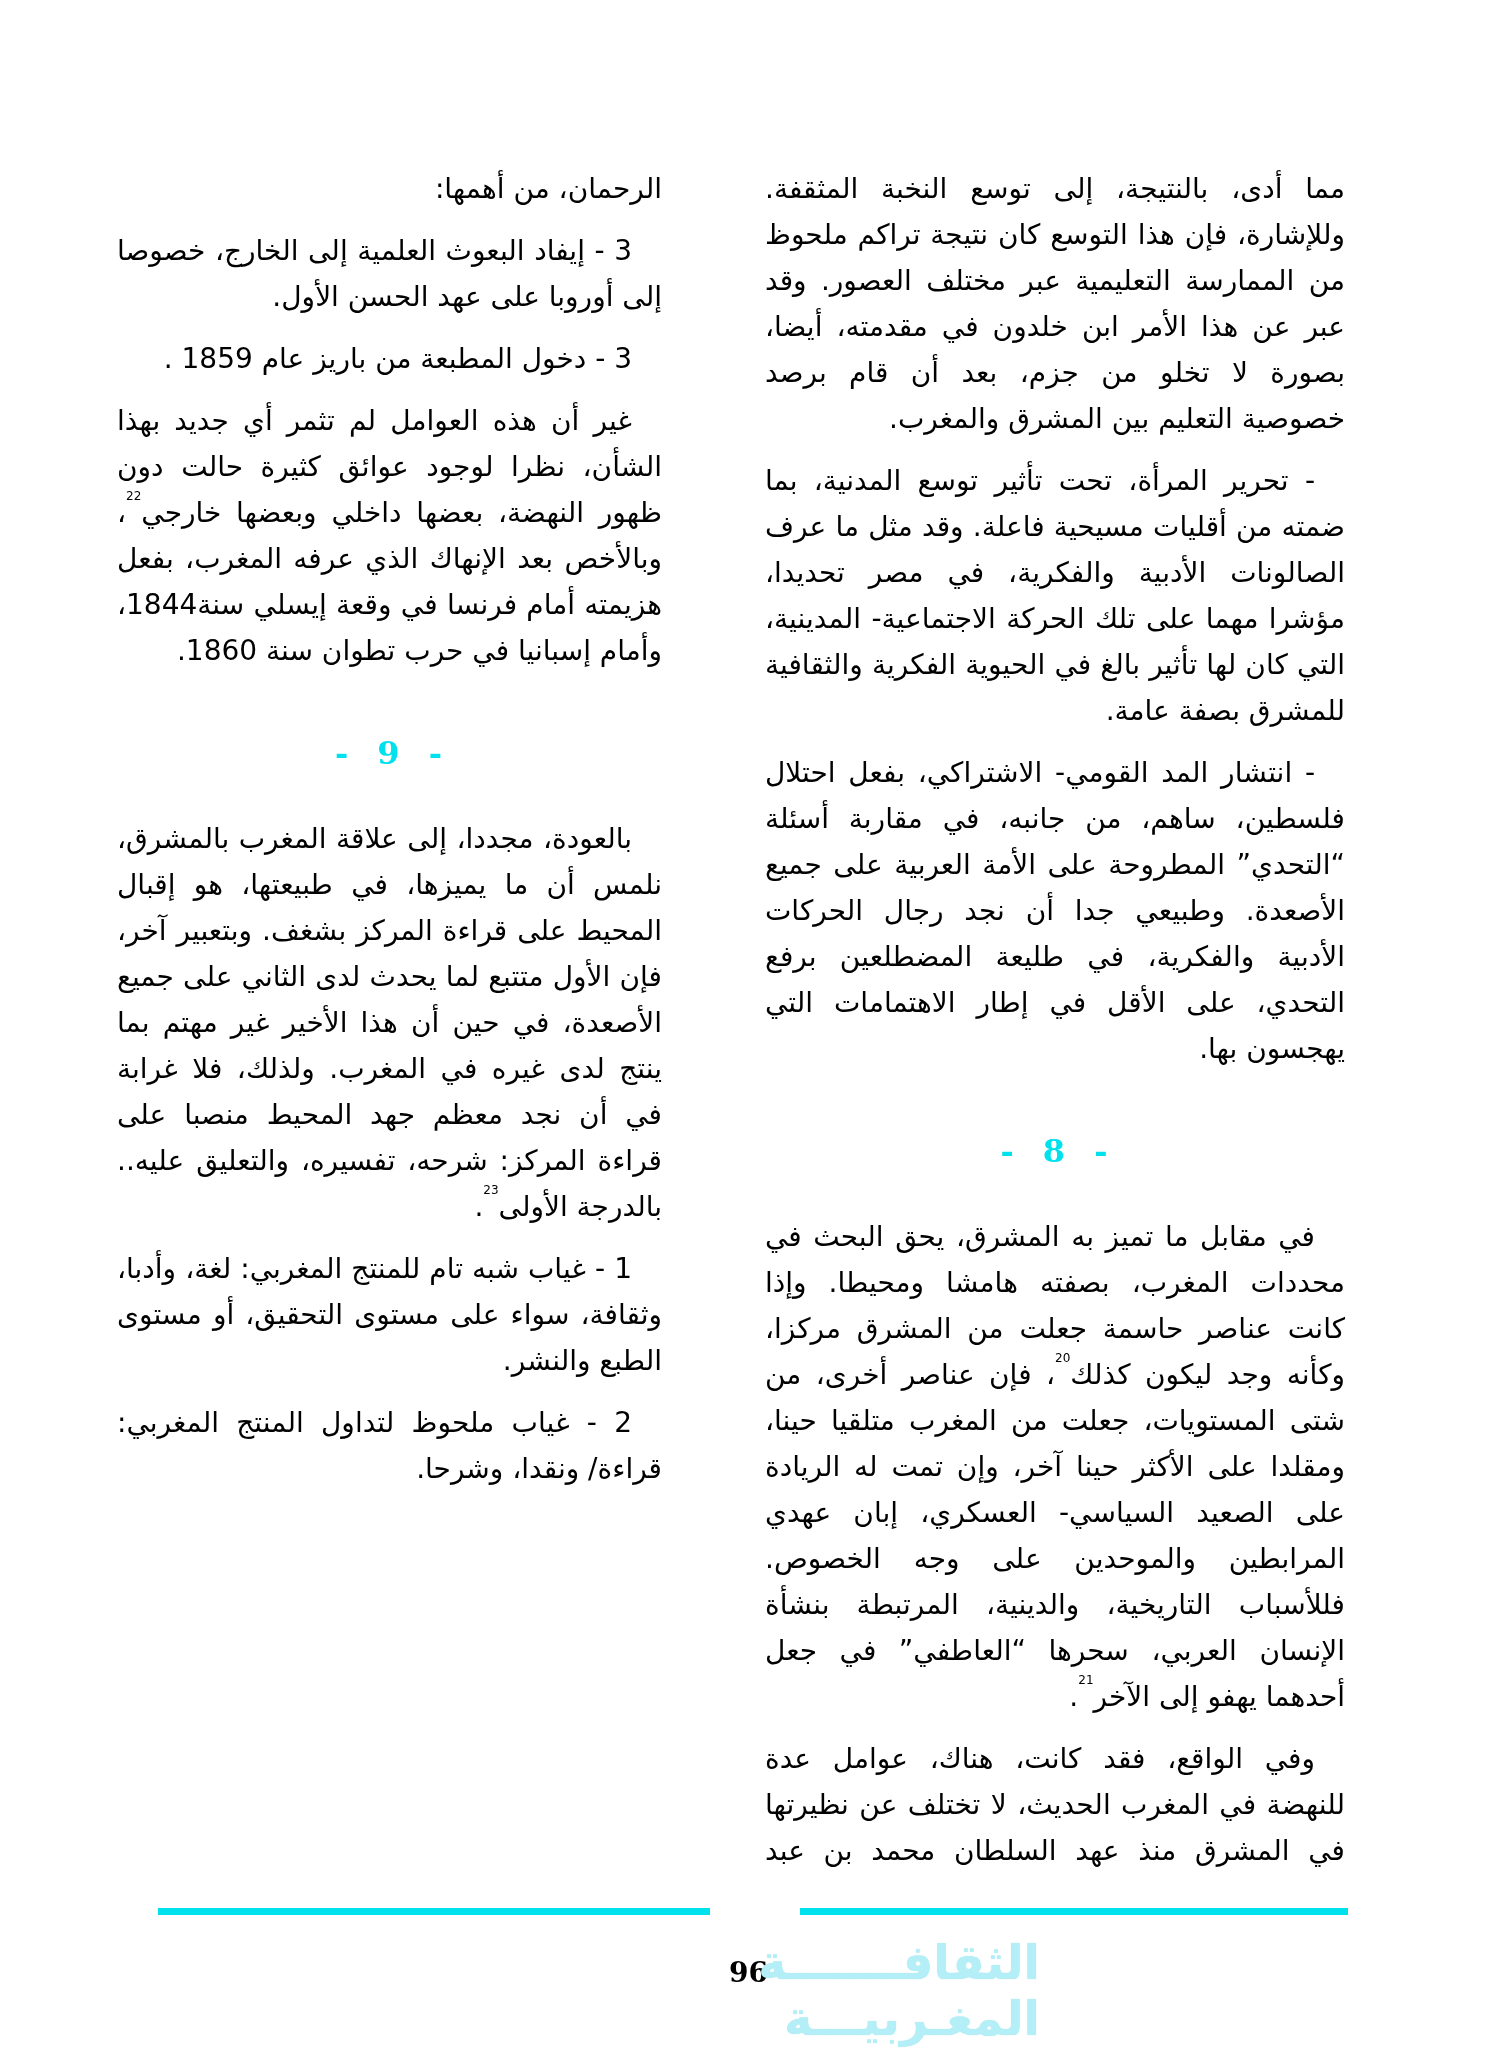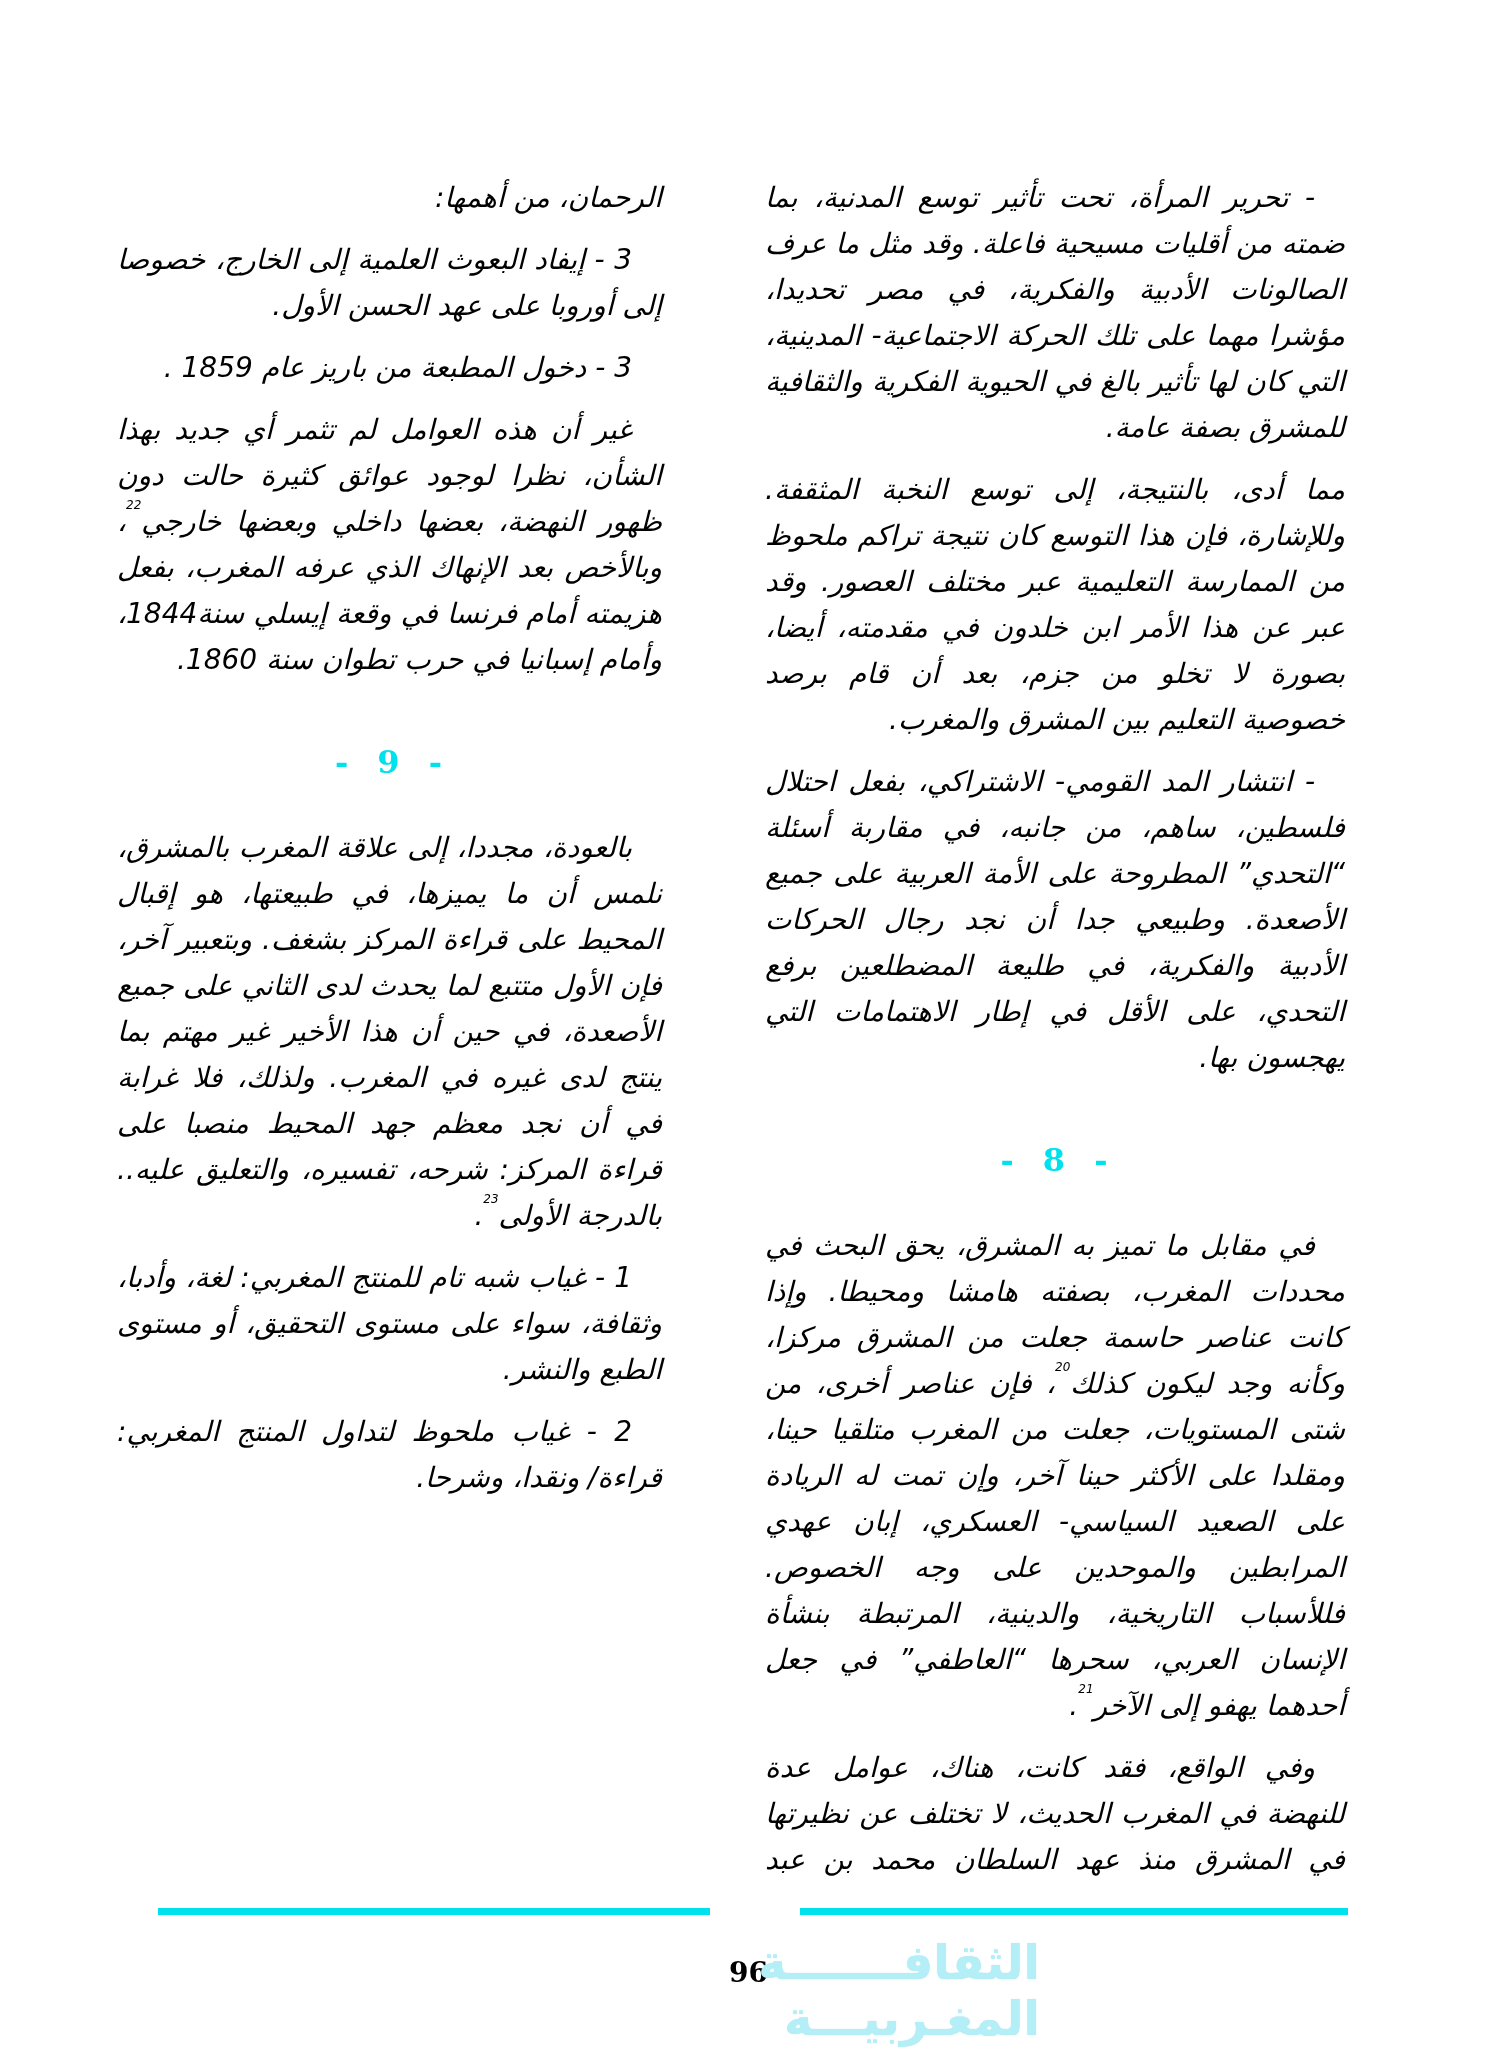--- a/index.html
+++ b/index.html
@@ -21,21 +21,21 @@
   }
   .column{
     position:absolute;
     top:162px;
     font-size:28px;
     line-height:46px;
     text-align:justify;
   }
   .col-right{right:152px;width:580px;}
   .col-left{right:835px;width:545px;}
-  .para{margin:13px 0 16px 0;text-indent:30px;font-style:italic;}
+  .para{margin:4px 0 16px 0;text-indent:30px;}
   .para.noindent{text-indent:0;}
   .para.jlast{text-align-last:justify;}
   .section-heading{
     text-align:center;
     color:var(--accent);
     font-family:"DejaVu Serif", serif;
     font-weight:bold;
     font-size:32px;
     letter-spacing:2px;
     word-spacing:14px;
@@ -79,22 +79,22 @@
     color:var(--logo);
     text-shadow:0 0 1px rgba(0,180,200,0.35);
   }
 </style>
 </head>
 <body>
 
 <div class="page">
 
   <div class="column col-right" id="col-right">
+      <p class="para noindent">مما أدى، بالنتيجة، إلى توسع النخبة المثقفة. وللإشارة، فإن هذا التوسع كان نتيجة تراكم ملحوظ من الممارسة التعليمية عبر مختلف العصور. وقد عبر عن هذا الأمر ابن خلدون في مقدمته، أيضا، بصورة لا تخلو من جزم، بعد أن قام برصد خصوصية التعليم بين المشرق والمغرب.</p>
       <p class="para">- تحرير المرأة، تحت تأثير توسع المدنية، بما ضمته من أقليات مسيحية فاعلة. وقد مثل ما عرف الصالونات الأدبية والفكرية، في مصر تحديدا، مؤشرا مهما على تلك الحركة الاجتماعية- المدينية، التي كان لها تأثير بالغ في الحيوية الفكرية والثقافية للمشرق بصفة عامة.</p>
-      <p class="para noindent">مما أدى، بالنتيجة، إلى توسع النخبة المثقفة. وللإشارة، فإن هذا التوسع كان نتيجة تراكم ملحوظ من الممارسة التعليمية عبر مختلف العصور. وقد عبر عن هذا الأمر ابن خلدون في مقدمته، أيضا، بصورة لا تخلو من جزم، بعد أن قام برصد خصوصية التعليم بين المشرق والمغرب.</p>
       <p class="para">- انتشار المد القومي- الاشتراكي، بفعل احتلال فلسطين، ساهم، من جانبه، في مقاربة أسئلة “التحدي” المطروحة على الأمة العربية على جميع الأصعدة. وطبيعي جدا أن نجد رجال الحركات الأدبية والفكرية، في طليعة المضطلعين برفع التحدي، على الأقل في إطار الاهتمامات التي يهجسون بها.</p>
       <div class="section-heading">- 8 -</div>
       <p class="para">في مقابل ما تميز به المشرق، يحق البحث في محددات المغرب، بصفته هامشا ومحيطا. وإذا كانت عناصر حاسمة جعلت من المشرق مركزا، وكأنه وجد ليكون كذلك<sup class="fn">20</sup>، فإن عناصر أخرى، من شتى المستويات، جعلت من المغرب متلقيا حينا، ومقلدا على الأكثر حينا آخر، وإن تمت له الريادة على الصعيد السياسي- العسكري، إبان عهدي المرابطين والموحدين على وجه الخصوص. فللأسباب التاريخية، والدينية، المرتبطة بنشأة الإنسان العربي، سحرها “العاطفي” في جعل أحدهما يهفو إلى الآخر<sup class="fn">21</sup>.</p>
       <p class="para jlast">وفي الواقع، فقد كانت، هناك، عوامل عدة للنهضة في المغرب الحديث، لا تختلف عن نظيرتها في المشرق منذ عهد السلطان محمد بن عبد</p>
     </div>
 
   <div class="column col-left" id="col-left">
       <p class="para noindent">الرحمان، من أهمها:</p>
       <p class="para">3 - إيفاد البعوث العلمية إلى الخارج، خصوصا إلى أوروبا على عهد الحسن الأول.</p>
       <p class="para">3 - دخول المطبعة من باريز عام 1859 .</p>

